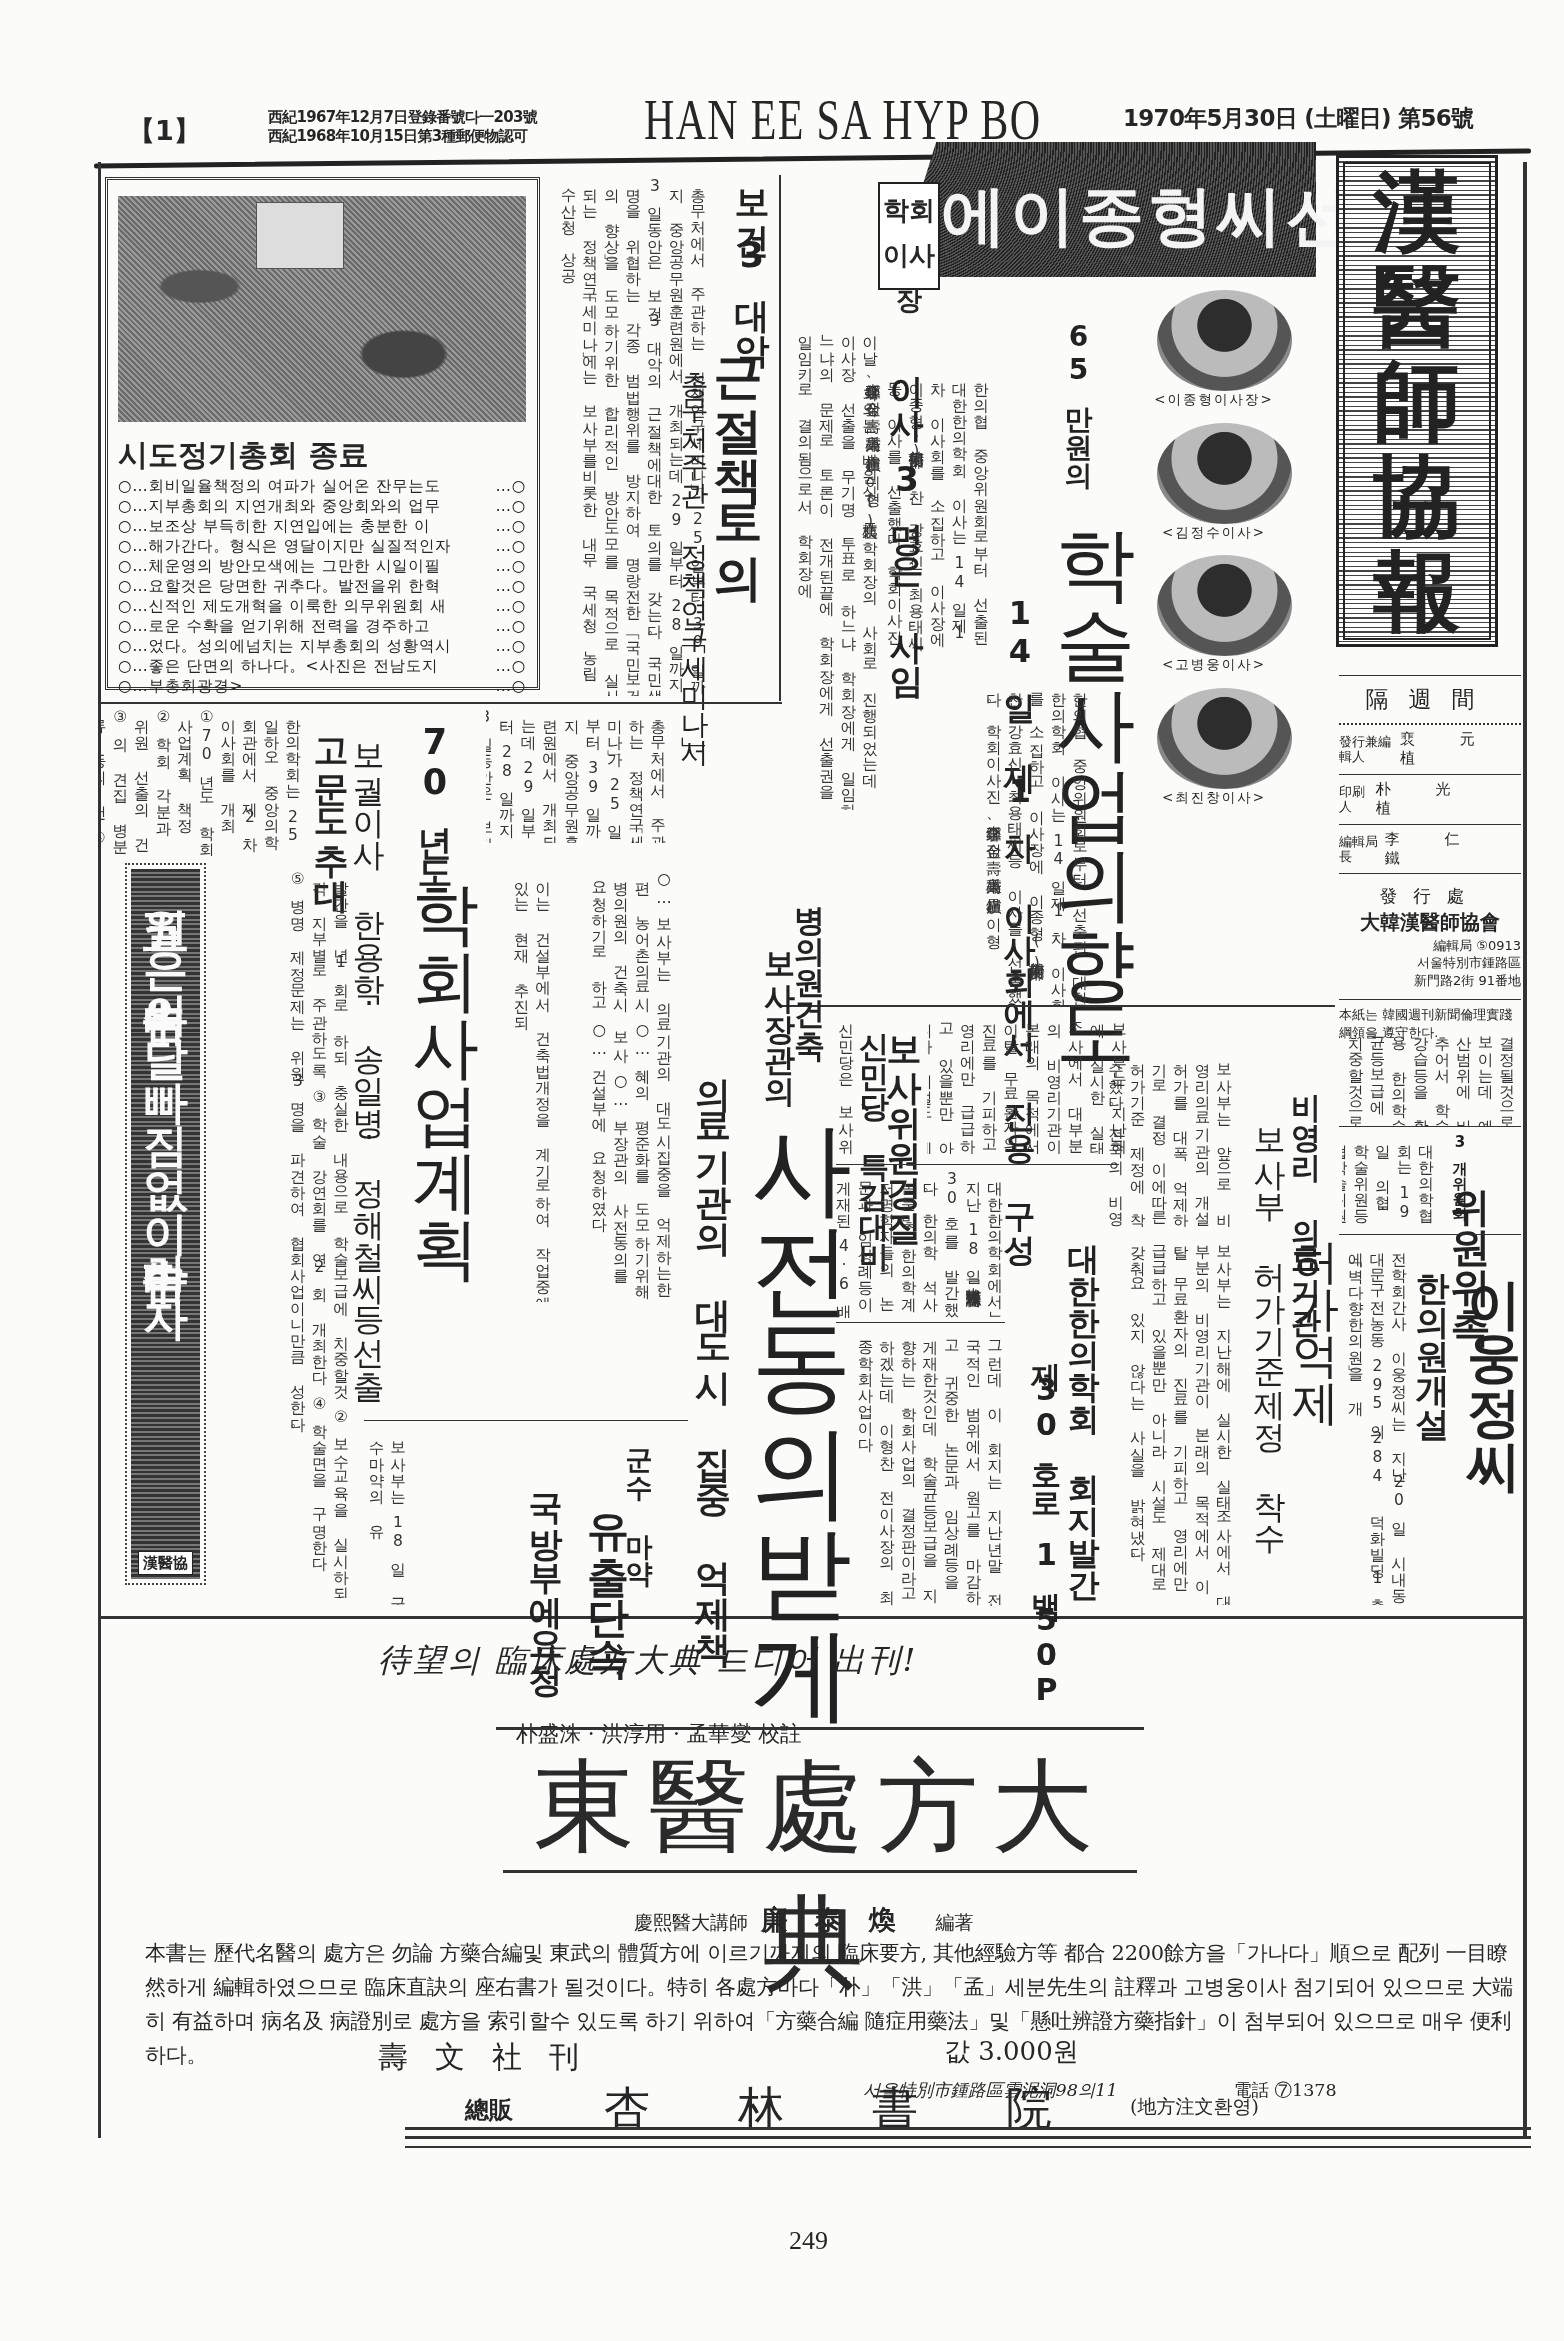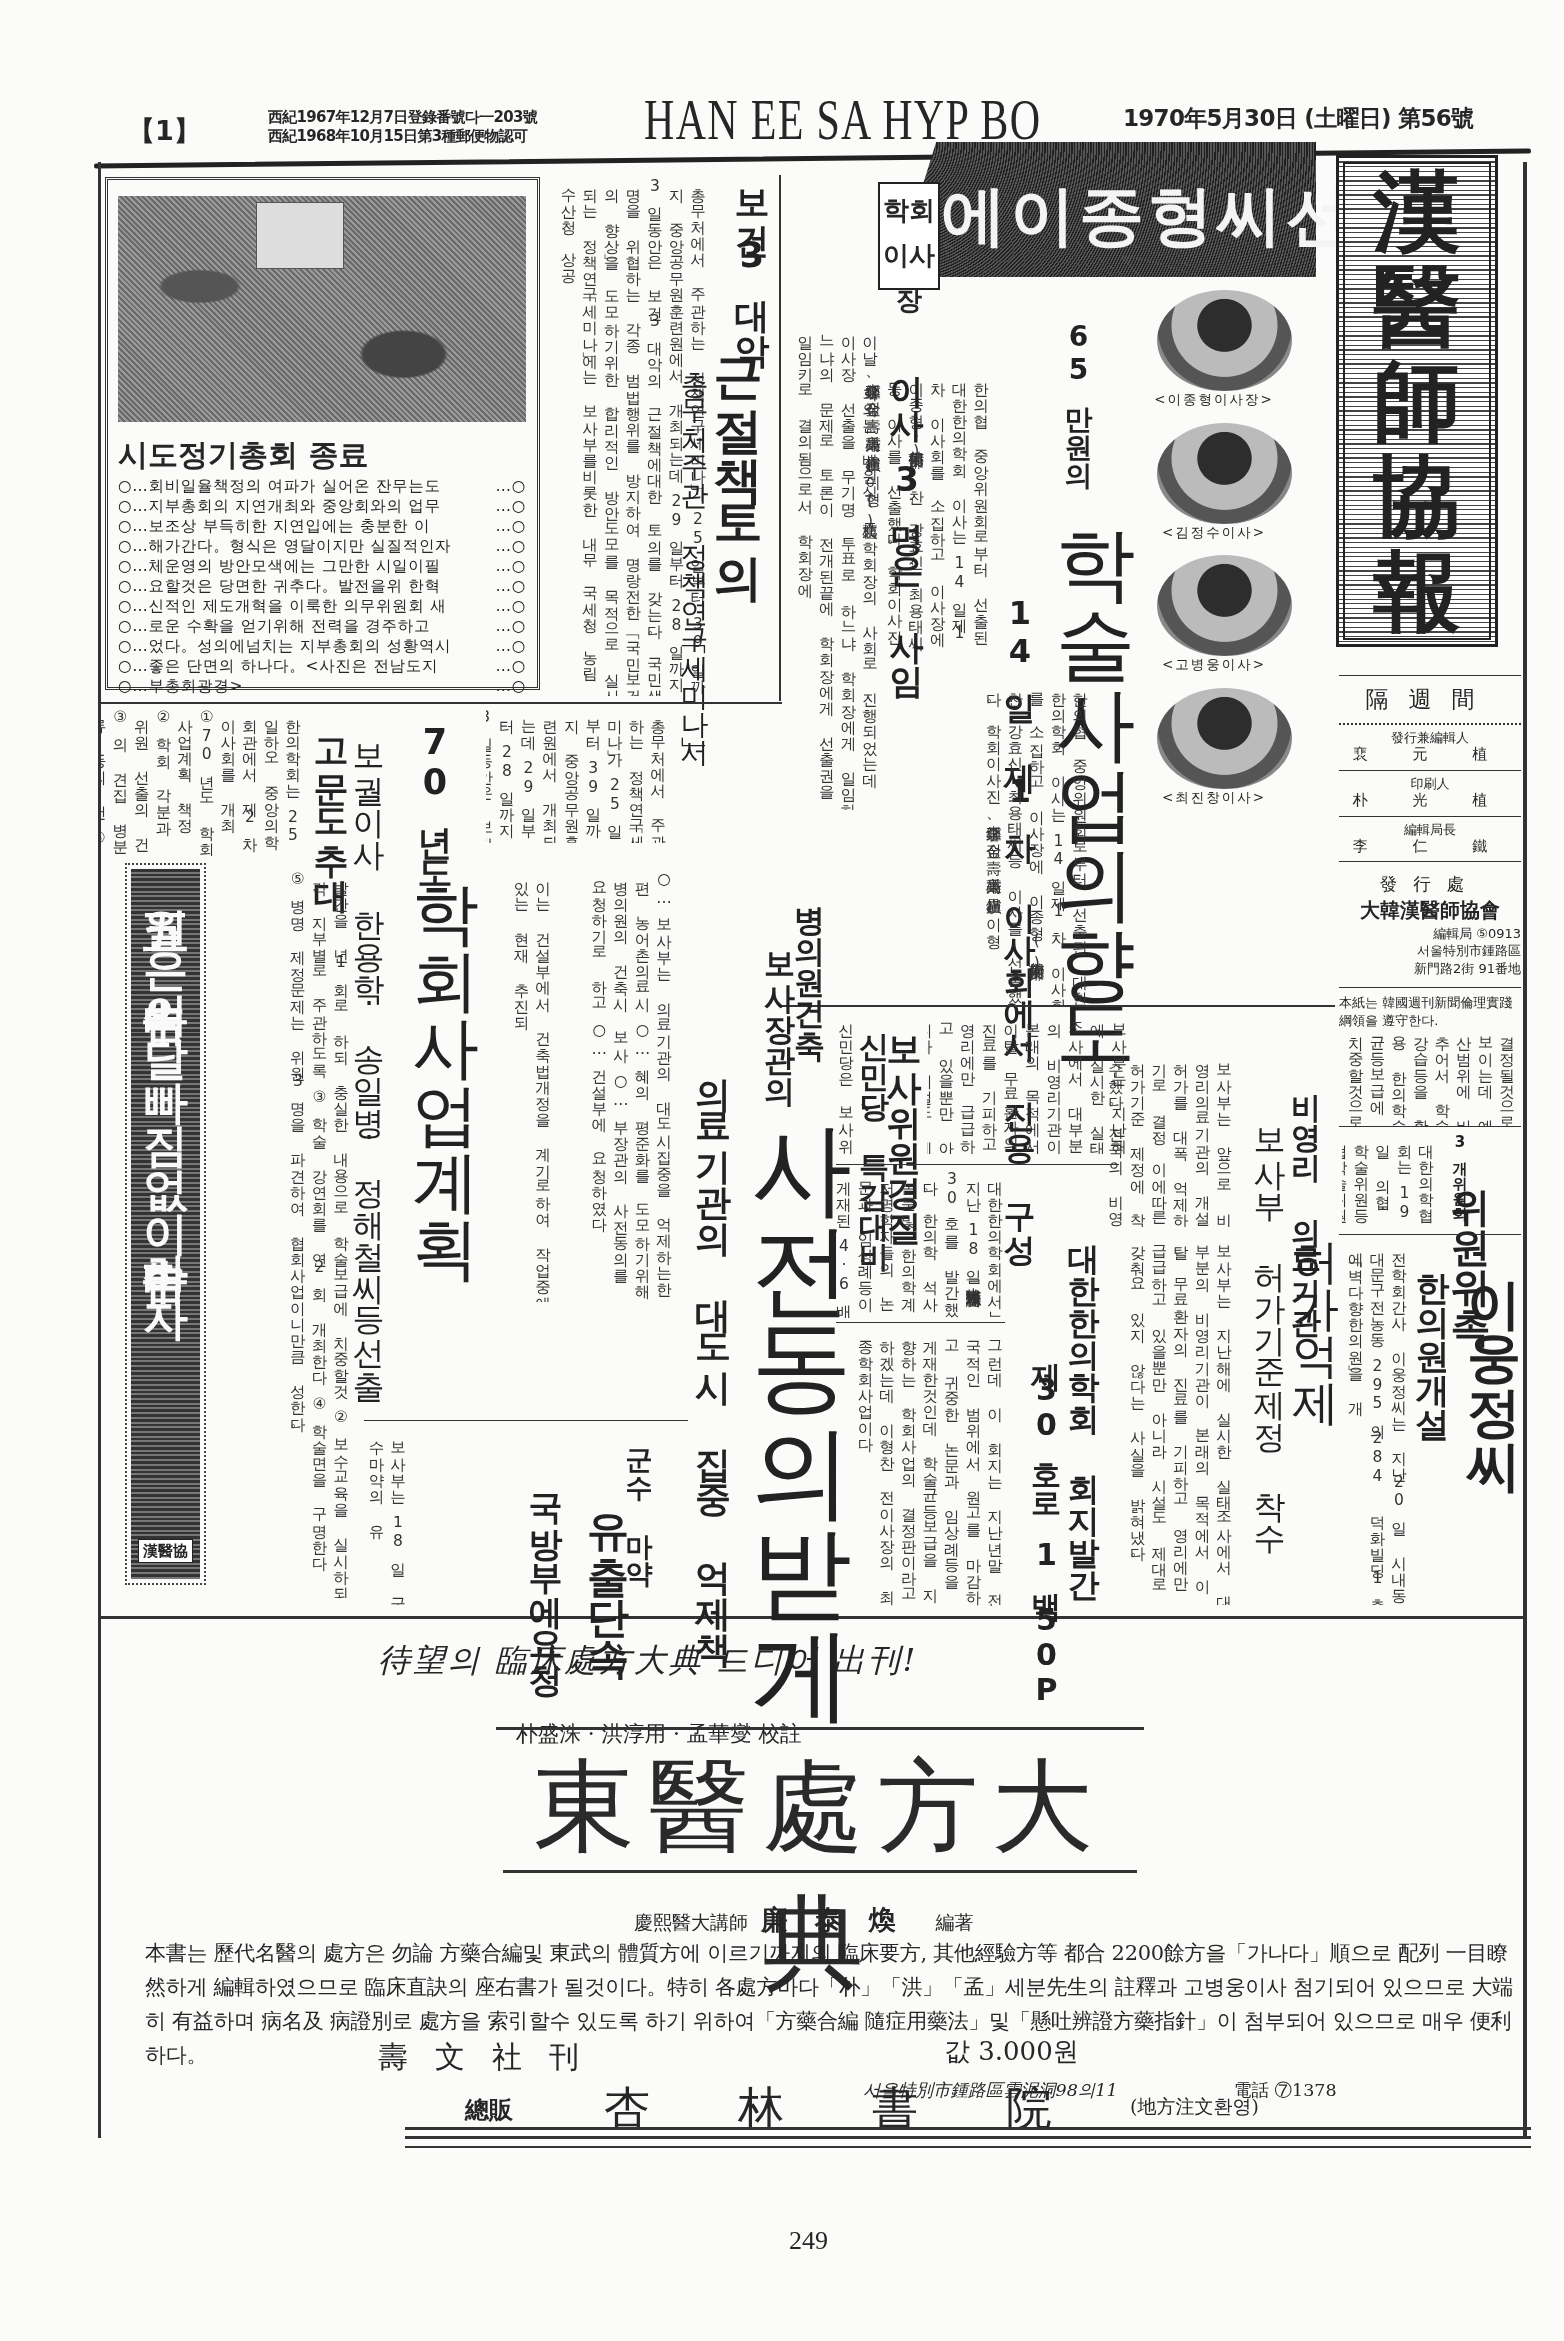--- a/index.html
+++ b/index.html
@@ -44,42 +44,42 @@
   .banner-text { left: 941px; top: 172px; font-size: 65px; font-weight: bold; color: #f4f4f4; letter-spacing: 4px; }
 
   
   .masthead { left: 1336px; top: 155px; width: 162px; height: 492px; border: 3.4px solid #222;
     background: repeating-linear-gradient(180deg, #fff 0 3.4px, #444 3.4px 4.7px); padding: 4px; }
   .masthead-inner { width: 100%; height: 100%; border: 2px solid #222; display: flex; flex-direction: column; align-items: center; justify-content: space-around; }
   .masthead-char { font-size: 88px; font-weight: bold; font-family: "DejaVu Serif", serif; color: #222; background: rgba(255,255,255,0.0); line-height: 1; }
 
   .pubbox { left: 1339px; top: 675px; width: 182px; }
   .pub-issue { text-align: center; font-size: 23px; letter-spacing: 20px; padding: 8px 0; border-top: 1.3px solid #333; border-bottom: 2px dotted #333; }
-  .pub-row { display: flex; justify-content: space-between; align-items: center; font-size: 15px; padding: 5.4px 0; border-bottom: 1.3px solid #333; flex-direction: column; }
+  .pub-row { display: flex; justify-content: space-between; align-items: center; font-size: 15px; padding: 5.4px 0; border-bottom: 1.3px solid #333; }
   .pub-row .lbl { font-size: 13px; line-height: 15px; }
   .pub-row .nm { letter-spacing: 20px; font-size: 15px; }
   .pub-house { text-align: center; font-size: 17.5px; letter-spacing: 16px; margin-top: 9.4px; }
   .pub-org { text-align: center; font-size: 20px; font-weight: bold; margin: 1px 0; }
   .pub-line { font-size: 13px; text-align: right; line-height: 17.5px; }
   .pub-note { font-size: 13px; line-height: 17.5px; margin-top: 9.4px; padding-top: 6.7px; border-top: 1.3px solid #333; }
 
   
   .portrait { width: 135px; height: 101px; border-radius: 50%;
     background: radial-gradient(ellipse at 50% 35%, #2d2d2d 0 28%, #bbb 29% 55%, #555 56% 70%, #888 71%); }
   .portrait-cap { font-size: 13.5px; letter-spacing: 2px; text-align: center; width: 162px; }
 
   
   .hr { height: 2px; background: #333; }
   .vr { width: 2px; background: #333; }
 
   
   .side-banner { left: 125px; top: 863px; width: 81px; height: 722px; border: 2px dotted #444; padding: 4px; }
   .side-banner-inner { width: 100%; height: 100%; background: repeating-linear-gradient(180deg, #333 0 2.7px, #777 2.7px 4.7px); display: flex; flex-direction: column; align-items: center; padding-top: 9.4px; }
   .side-banner-text { writing-mode: vertical-rl; text-orientation: upright; font-size: 45px; font-weight: bold; color: #fafafa; letter-spacing: -1.3px; }
-  .side-banner-tag { margin-top: auto; margin-bottom: 16px; font-size: 15px; background: #fff; border: 1.3px solid #222; padding: 1.3px 4px; font-weight: bold; }
+  .side-banner-tag { margin-top: auto; margin-bottom: 4px; font-size: 15px; background: #fff; border: 1.3px solid #222; padding: 1.3px 4px; font-weight: bold; }
   .ad-tag { left: 378px; top: 1639px; font-size: 32px; font-family: "DejaVu Serif", serif; letter-spacing: 2.7px; font-style: italic; }
   .ad-editors { left: 516px; top: 1719px; font-size: 21.6px; font-family: "DejaVu Serif", serif; }
   .ad-rule1 { left: 496px; top: 1727px; width: 648px; height: 3.4px; background: #333; }
   .ad-title { left: 496px; top: 1740px; width: 648px; text-align: center; font-size: 101px; font-family: "DejaVu Serif", serif; letter-spacing: 13.5px; color: #2a2a2a; }
   .ad-rule2 { left: 503px; top: 1870px; width: 634px; height: 3.4px; background: #333; }
   .ad-author { left: 634px; top: 1902px; font-size: 19px; font-family: "DejaVu Serif", serif; }
   .ad-author b { font-size: 27px; letter-spacing: 27px; margin: 0 6.7px; }
   .ad-body { left: 145px; top: 1929px; width: 1376px; font-size: 21px; line-height: 34px; font-family: "DejaVu Serif", serif; letter-spacing: -0.3px; }
   .ad-publisher { left: 378px; top: 2037px; font-size: 30px; letter-spacing: 27px; font-family: "DejaVu Serif", serif; }
   .ad-price { left: 944px; top: 2034px; font-size: 26px; font-family: "DejaVu Serif", serif; }

